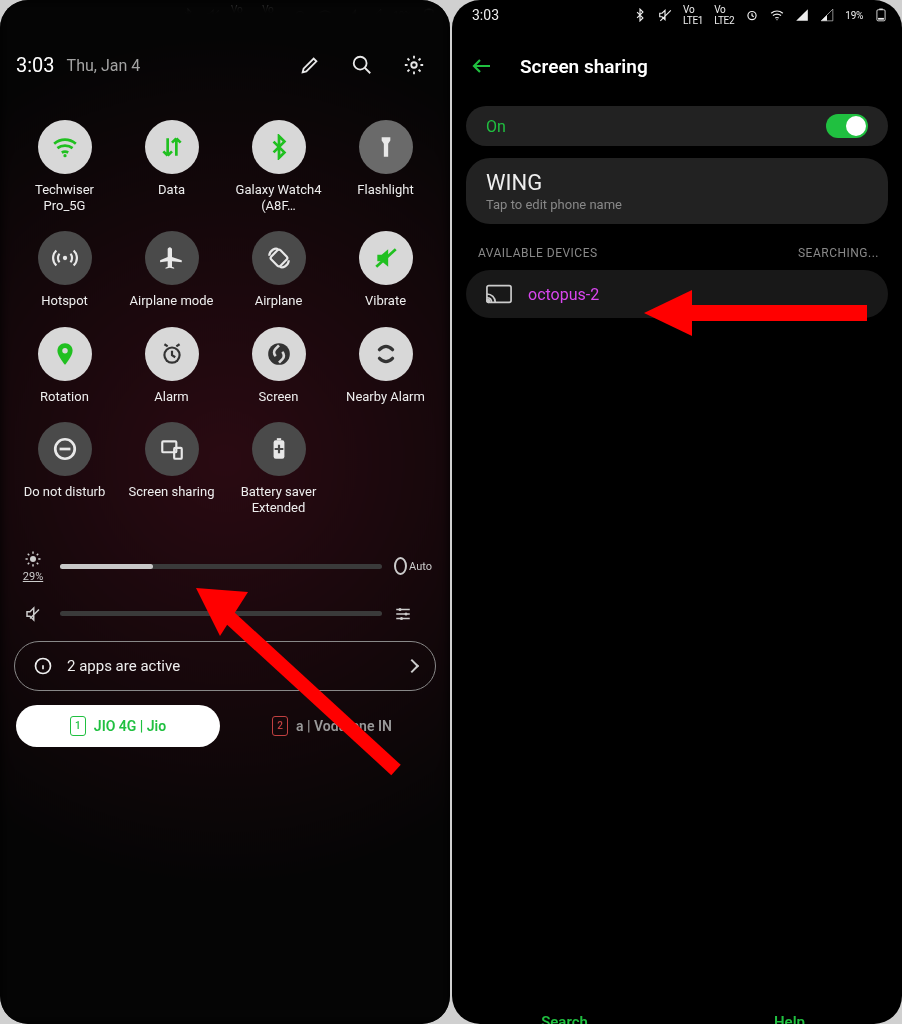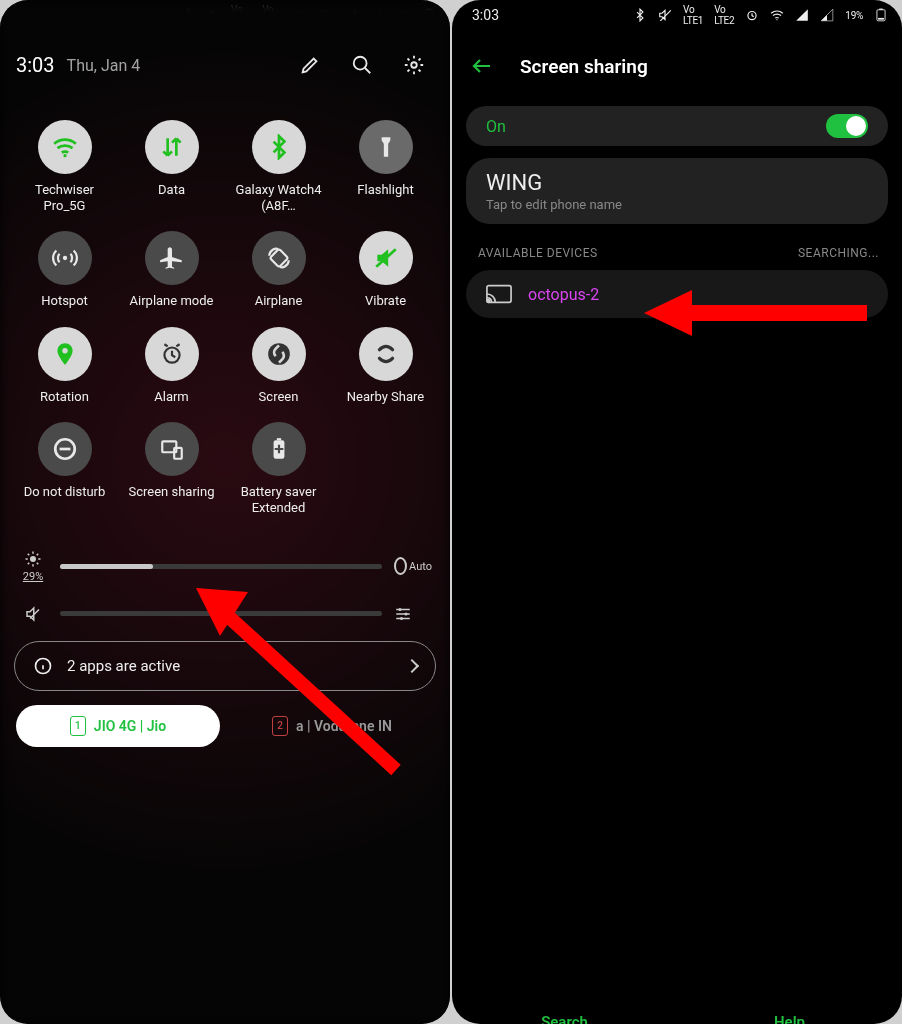--- a/index.html
+++ b/index.html
@@ -255,21 +255,21 @@
               </svg>
             </div>
           <span class="tile-label">Screen</span>
         </div>
         <div class="tile">
           <div class="tile-btn tile-on neutral">
               <svg viewBox="0 0 24 24">
                 <path d="M6 8c4-4 8-4 12 0M6 16c4 4 8 4 12 0" fill="none" stroke="#333" stroke-width="3" stroke-linecap="round"></path>
               </svg>
             </div>
-          <span class="tile-label">Nearby Share</span>
+          <span class="tile-label">Nearby Alarm</span>
         </div>
 
         <div class="tile">
           <div class="tile-btn tile-off">
               <svg viewBox="0 0 24 24">
                 <circle cx="12" cy="12" r="9" fill="none" stroke="#e8e8e8" stroke-width="2.5"></circle>
                 <path d="M7 12h10" stroke="#e8e8e8" stroke-width="2.5"></path>
               </svg>
             </div>
           <span class="tile-label">Do not disturb</span>

